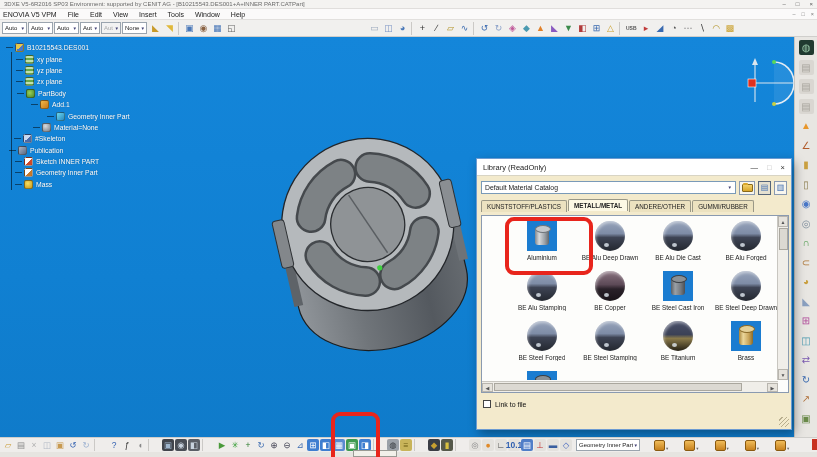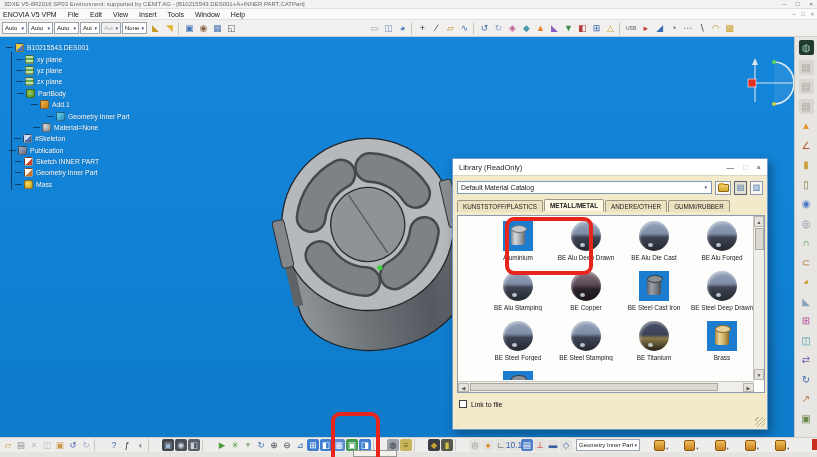--- a/index.html
+++ b/index.html
@@ -21,21 +21,21 @@
   
   .toolbar-top { position:absolute; left:0; top:20px; width:817px; height:17px; background:#f1f0ee; border-bottom:1px solid #cfcecb; display:flex; align-items:center; padding-left:2px; gap:2px; }
   .combo { height:12px; background:#fff; border:1px solid #9aa4ae; display:flex; align-items:center; justify-content:space-between; padding:0 1px 0 2px; font-size:6px; color:#222; width:25px; }
   .combo.small { width:20px; }
   .combo .carr { font-size:4.5px; color:#447; }
   .combo.dis { color:#aaa; background:#f2f2f2; }
   .iconrow { display:flex; align-items:center; gap:1px; }
   .ticon { width:13px; height:13px; border-radius:2px; display:inline-flex; align-items:center; justify-content:center; font-size:9px; line-height:13px; color:#fff; background:transparent; }
   .ticon.sep { width:3px; height:13px; background:transparent; border-left:1px solid #cbc9c6; border-radius:0; margin:0 1px; }
   .ticon.gap { width:128px; background:transparent; }
-  .ticon.wide { width:auto; padding:4px 2px; font-size:5px; font-weight:normal; }
+  .ticon.wide { width:auto; padding:4px 2px; font-size:5px; font-weight:bold; }
 
   
   .viewport { position:absolute; left:0; top:37px; width:794px; height:400px; background:linear-gradient(180deg,#1486da 0%, #1080d2 60%, #0f7bca 100%); overflow:hidden; }
 
   
   .tree { position:absolute; left:4px; top:5px; }
   .tree .vline { position:absolute; left:7px; top:10px; height:138px; border-left:1px solid rgba(0,0,0,.55); }
   .trow { display:flex; align-items:center; height:11.4px; position:relative; }
   .trow .stub { width:7px; border-top:1px solid rgba(0,0,0,.5); margin-right:2px; flex:none; }
   .trow .tico { width:9px; height:9px; border-radius:2px; margin-right:3px; flex:none; border:0.5px solid rgba(0,0,0,.4); }
@@ -67,21 +67,21 @@
   .toolbar-bottom .ticon { width:12px; height:12px; font-size:8.5px; line-height:12px; }
   .toolbar-bottom .combo { width:64px; margin:0 3px; }
   .catpairs { display:flex; align-items:center; gap:16px; margin-left:10px; }
   .catpair { display:flex; align-items:flex-end; gap:1px; }
   .catpair .cbook { width:11px; height:11px; border-radius:2px; background:linear-gradient(180deg,#f0bc5a,#c8821e); border:0.5px solid #8a5a10; }
   .catpair .carr2 { font-size:4.5px; color:#666; }
   .edge-red { position:absolute; right:0; top:439px; width:5px; height:11px; background:#c83020; }
   .understrip { position:absolute; left:0; top:452px; width:817px; height:5px; background:#e6e4e0; }
 
   
-  .dialog { position:absolute; left:452px; top:158px; width:316px; height:272px; background:#f3eacc; border:1px solid #6b9bd2; box-shadow:3px 4px 10px rgba(0,0,0,.35); }
+  .dialog { position:absolute; left:476px; top:158px; width:316px; height:272px; background:#f3eacc; border:1px solid #6b9bd2; box-shadow:3px 4px 10px rgba(0,0,0,.35); }
   .dtitle { height:17px; background:#ffffff; border-bottom:1px solid #d8d4c4; display:flex; align-items:center; }
   .dtitle .dtext { font-size:7.5px; color:#222; padding-left:6px; }
   .dctl { margin-left:auto; display:flex; gap:9px; padding-right:6px; }
   .dctl span { font-size:7.5px; color:#333; }
   .dctl .dis { color:#b8b8b8; }
   .drow { position:absolute; left:0; top:21px; width:100%; height:15px; display:flex; align-items:center; padding:0 4px; gap:3px; }
   .dcombo { flex:1; height:13px; background:#fff; border:1px solid #7a9ab8; display:flex; align-items:center; justify-content:space-between; padding:0 3px; font-size:6.8px; color:#222; }
   .dcombo .carr { font-size:4.5px; color:#447; }
   .dbtn { width:16px; height:14px; border:1px solid #8a9ab0; background:#f8f6ee; display:flex; align-items:center; justify-content:center; }
   .folder-glyph { width:11px; height:8px; background:linear-gradient(180deg,#f2d06a,#d8a62a); border:0.5px solid #8a6a1a; border-radius:1px; position:relative; }

